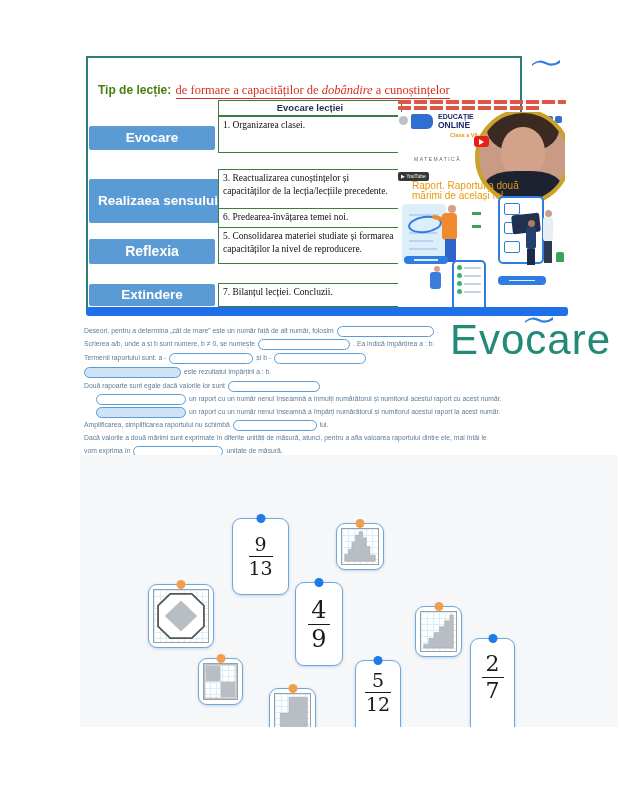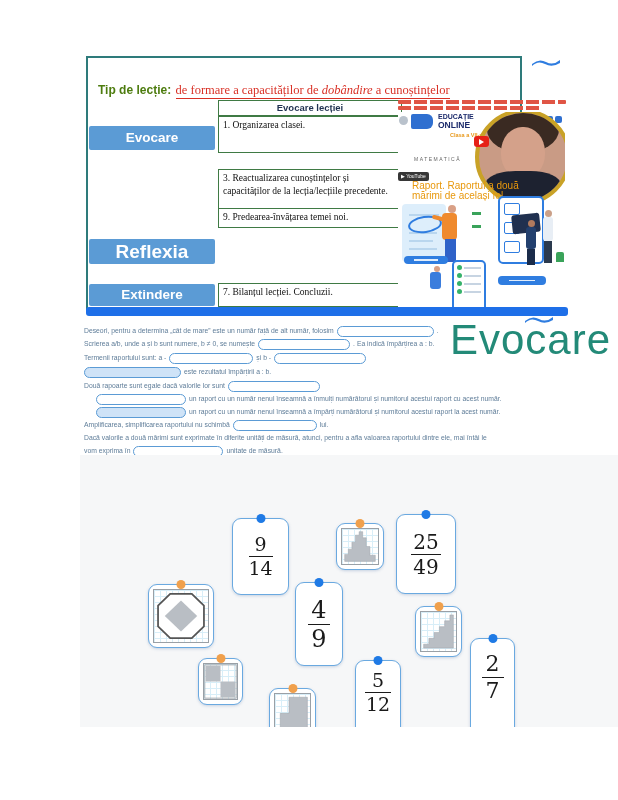--- a/index.html
+++ b/index.html
@@ -106,28 +106,30 @@
 
 
   <div class="abs lesson-type">
     <span class="lt-label">Tip de lecție:</span>
     <span class="lt-red"><span>de formare a capacităților de </span><span class="lt-italic">dobândire</span><span> a cunoștințelor</span></span>
   </div>
 
   <div class="abs th-cell">Evocare lecției</div>
 
   <div class="abs stage" style="left:89px;top:126px;width:126px;height:24px;font-size:13.5px">Evocare</div>
-  <div class="abs stage" style="left:89px;top:239px;width:126px;height:25px;font-size:19px">Reflexia</div>
+  <div class="abs stage" style="left:89px;top:179px;width:126px;height:44px;font-size:13.5px;padding:0 6px">Realizaea sensului</div>
+  <div class="abs stage" style="left:89px;top:239px;width:126px;height:25px;font-size:14px">Reflexia</div>
   <div class="abs stage" style="left:89px;top:284px;width:126px;height:22px;font-size:13.5px">Extindere</div>
 
   <div class="abs cell" style="left:218px;top:116px;width:182px;height:37px">
     <span>1.   Organizarea clasei.</span><br>
   </div>
   <div class="abs cell" style="left:218px;top:169px;width:182px;height:40px"><span>3.  Reactualizarea cunoștințelor și capacităților de la lecția/lecțiile precedente.</span></div>
-  <div class="abs cell" style="left:218px;top:208px;width:182px;height:20px"><span>9.  Predearea-învățarea temei noi.</span></div>
+  <div class="abs cell" style="left:218px;top:208px;width:182px;height:20px"><span>6.  Predearea-învățarea temei noi.</span></div>
+  <div class="abs cell" style="left:218px;top:227px;width:182px;height:37px"><span>5. Consolidarea materiei studiate și formarea capacităților la nivel de reproducere.</span></div>
   <div class="abs cell" style="left:218px;top:283px;width:182px;height:24px"><span>7. Bilanțul lecției. Concluzii.</span></div>
 
   <div class="abs fineprint">
     <div class="fineprint-line"></div>
       <div class="fineprint-line" style="width:86%"></div>
   </div>
 
   <div class="abs video-panel">
     <div class="vp gray-dot" style="left:1px;top:4px"></div>
     <div class="vp book-icon" style="left:13px;top:2px"></div>
@@ -226,29 +228,21 @@
   <div class="abs ws-line" style="top:434px"><span>Dacă valorile a două mărimi sunt exprimate în diferite unități de măsură, atunci, pentru a afla valoarea raportului dintre ele, mai întâi le</span></div>
   <div class="abs ws-line" style="top:446px"><span>vom exprima în</span><span class="blank" style="width:88px"></span><span>unitate de măsură.</span></div>
 
   <div class="abs activity">
 
     <div class="card" style="left:152px;top:63px;width:57px;height:77px">
       <div class="dot blue"></div>
       <div class="frac" style="font-size:19px">
           <span>9</span>
           <span class="bar" style="width:24px"></span>
-          <span>14</span>
-        </div>
-    </div>
-    <div class="card" style="left:316px;top:59px;width:60px;height:80px">
-      <div class="dot blue"></div>
-      <div class="frac" style="font-size:20px">
-          <span>25</span>
-          <span class="bar" style="width:30px"></span>
-          <span>49</span>
+          <span>13</span>
         </div>
     </div>
     <div class="card" style="left:215px;top:127px;width:48px;height:84px">
       <div class="dot blue"></div>
       <div class="frac" style="font-size:24px">
           <span>4</span>
           <span class="bar" style="width:22px"></span>
           <span>9</span>
         </div>
     </div>

